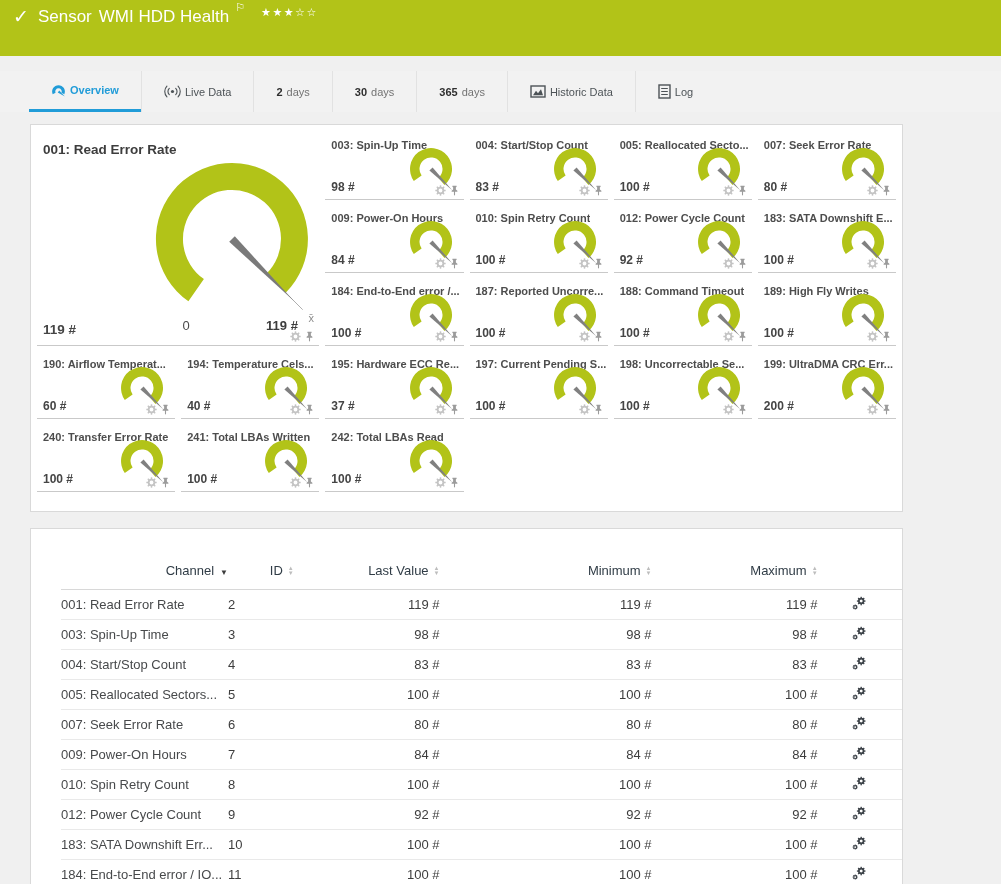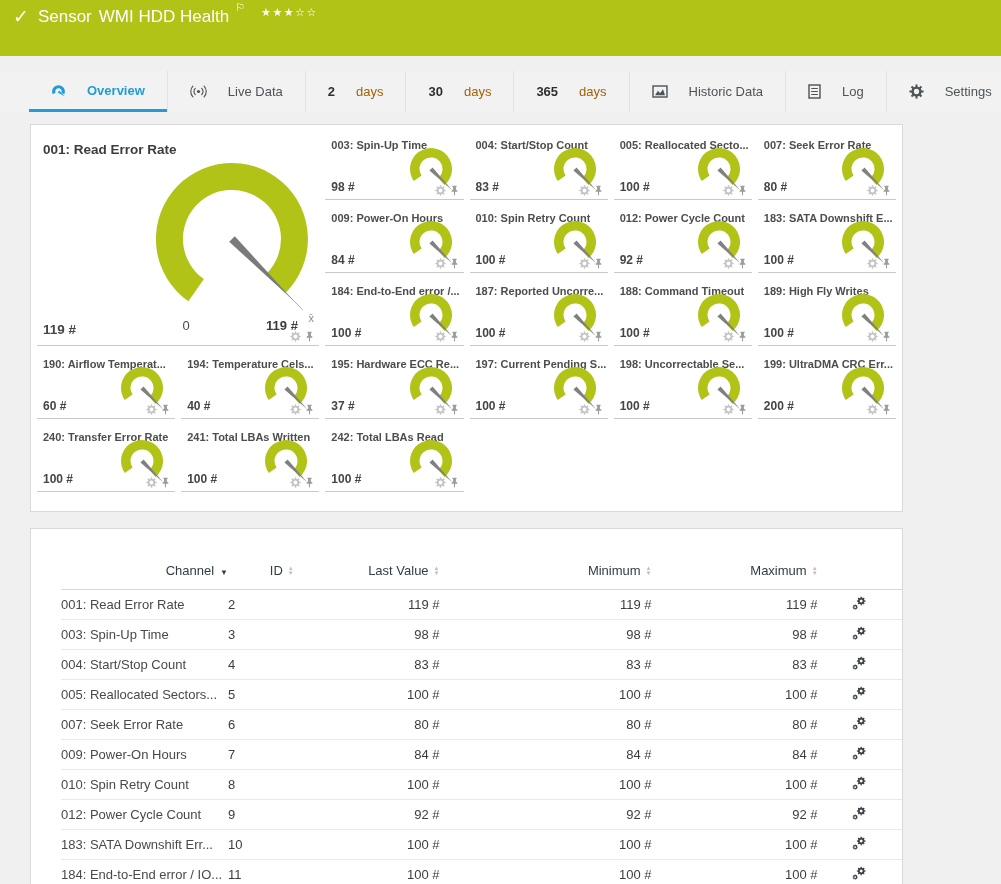--- a/index.html
+++ b/index.html
@@ -9,26 +9,26 @@
   .topbar{height:56px;background:#b2c318;color:#fff;padding:5px 10px;position:relative}
   .topbar .row1{display:flex;align-items:flex-start}
   .check{font-size:19px;font-weight:bold;margin:1px 9px 0 3px;line-height:22px}
   .sensor-word{font-size:17px;margin-right:7px;line-height:24px}
   .sensor-title{font-size:17px;line-height:24px}
   .flag{font-size:11px;margin-left:6px;position:relative;top:-4px}
   .stars{font-size:11px;letter-spacing:1.5px;margin-left:16px;position:relative;top:1px;cursor:pointer}
   .status-ok{font-size:11px;font-weight:bold;margin:5px 0 0 46px}
   
   .tabs{display:flex;align-items:stretch;height:41px;margin-top:15px;padding-left:29px;background:#f2f2f2}
-  .tab{display:flex;align-items:center;gap:21px;padding:0 22px;font-size:13px;color:#4d5357;
+  .tab{display:flex;align-items:center;gap:4px;padding:0 22px;font-size:11px;color:#4d5357;
     cursor:pointer;border-left:1px solid #e2e2e2;white-space:nowrap}
   .tab:first-child{border-left:none}
   .tab.active{color:#219cd8;border-bottom:3px solid #219cd8;font-weight:bold}
   .tab b{color:#2f2f2f;font-weight:bold}
-  .tab .days{color:#a16207}
+  .tab .days{color:#737373}
   .tab .ticon{display:flex;align-items:center}
   
   .panel{background:#fff;border:1px solid #d9d9d9;margin-left:30px;width:873px}
   #gauge-panel{margin-top:12px;padding:10px 6px 19px}
   #grid{display:grid;grid-template-columns:repeat(6,1fr);grid-auto-rows:65px;gap:8px 6px}
   .tile{position:relative;border-bottom:1px solid #c9c9c9}
   .tile.main{grid-column:span 2;grid-row:span 3}
   .t-title{position:absolute;top:4px;left:6px;font-size:11px;font-weight:bold;color:#4d4d4d;
     white-space:nowrap;overflow:hidden;max-width:142px}
   .main .t-title{font-size:13.5px;top:7px;color:#3d3d3d;max-width:300px}
@@ -113,38 +113,20 @@
     </div>
     <div class="tab">
       <span class="ticon">
         <svg width="13" height="15" viewBox="0 0 13 15">
           <rect x="1" y="1" width="11" height="13" fill="none" stroke="currentColor" stroke-width="1.4"></rect>
           <path d="M3.2 4.5h6.6M3.2 7.5h6.6M3.2 10.5h6.6" stroke="currentColor" stroke-width="1.2"></path>
         </svg>
       </span>
       <span class="tlabel">Log</span>
     </div>
-    <div class="tab">
-      <span class="ticon">
-        <svg width="15" height="15" viewBox="-8.5 -8.5 17 17">
-          <g fill="currentColor">
-            <circle r="4.4" fill="none" stroke="currentColor" stroke-width="2.8"></circle>
-            <rect x="-1.15" y="-8" width="2.3" height="3.6" transform="rotate(0)"></rect>
-            <rect x="-1.15" y="-8" width="2.3" height="3.6" transform="rotate(45)"></rect>
-            <rect x="-1.15" y="-8" width="2.3" height="3.6" transform="rotate(90)"></rect>
-            <rect x="-1.15" y="-8" width="2.3" height="3.6" transform="rotate(135)"></rect>
-            <rect x="-1.15" y="-8" width="2.3" height="3.6" transform="rotate(180)"></rect>
-            <rect x="-1.15" y="-8" width="2.3" height="3.6" transform="rotate(225)"></rect>
-            <rect x="-1.15" y="-8" width="2.3" height="3.6" transform="rotate(270)"></rect>
-            <rect x="-1.15" y="-8" width="2.3" height="3.6" transform="rotate(315)"></rect>
-          </g>
-        </svg>
-      </span>
-      <span class="tlabel">Settings</span>
-    </div>
   </div>
 
 <div class="panel" id="gauge-panel">
   <div id="grid">
       <div class="tile main">
      <div class="t-title">001: Read Error Rate</div>
      <div class="t-dial"><svg width="308" height="205" viewBox="0 0 308 205">
     <path d="M151.4 162.3 A76 76 0 1 1 248.7 153.7 L229.6 134.6 A49 49 0 1 0 166.9 140.1 Z" fill="#b2c318"></path>
     <line x1="251.6" y1="156.6" x2="265.7" y2="170.7" stroke="#9a9a9a" stroke-width="0.8"></line>
     <path d="M197.8 97.2 L257.2 162.2 L192.2 102.8 Z" fill="#7a7a7a"></path>

